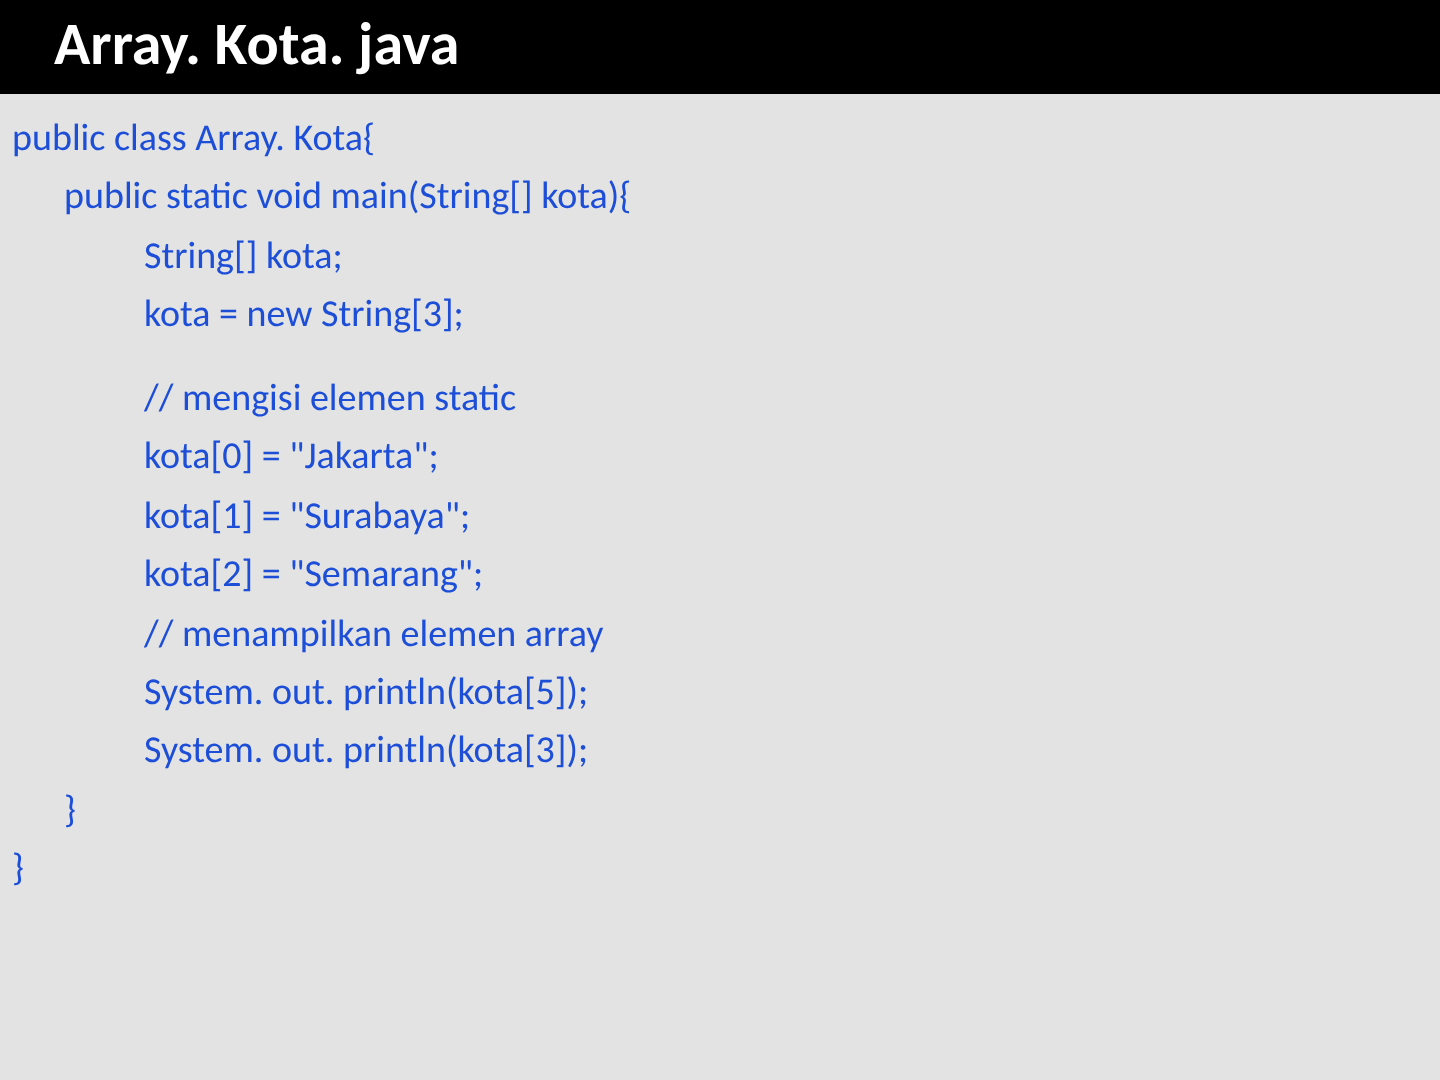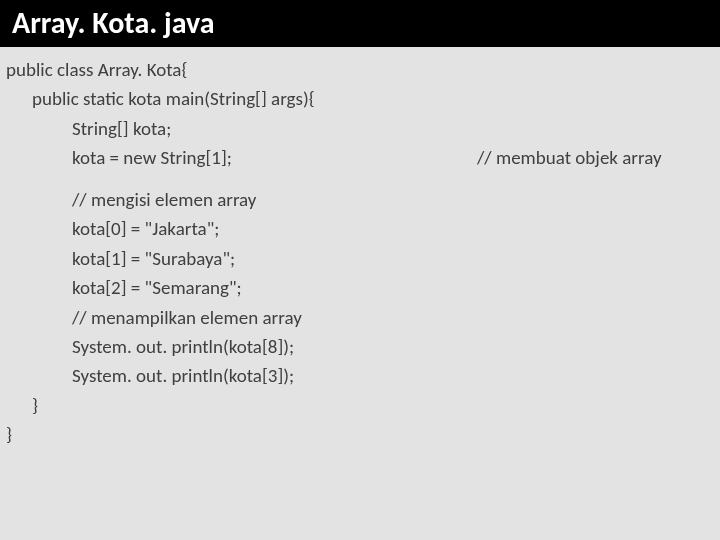--- a/index.html
+++ b/index.html
@@ -6,29 +6,29 @@
   html, body { width: 720px; height: 540px; overflow: hidden; font-family: Calibri, Arial, sans-serif; }
   .slide {
     width: 720px;
     height: 540px;
     background: #e3e3e3;
     position: relative;
   }
   .title-bar {
     background: #000;
     color: #fff;
-    padding: 6px 0 8px 12px;
+    padding: 6px 0 8px 27px;
     font-size: 30px;
     font-weight: 700;
     line-height: 1.1;
   }
   .content {
     padding: 8px 6px 0 6px;
     font-size: 19px;
-    color: #404040;
+    color: #1d4ed8;
     line-height: 1.55;
   }
   .ind-0 { padding-left: 0; }
   .ind-1 { padding-left: 26px; }
   .ind-2 { padding-left: 66px; }
   .row { white-space: pre; }
   .two-col {
     display: flex;
   }
   .two-col .left {
@@ -42,35 +42,34 @@
   .gap { height: 12px; }
 </style>
 </head>
 <body>
 
 <div class="slide">
   <div class="title-bar">Array. Kota. java</div>
 
   <div class="content">
     <div class="row ind-0">public class Array. Kota{</div>
-    <div class="row ind-1">public static kota main(String[] args){</div>
+    <div class="row ind-1">public static void main(String[] kota){</div>
 
     <div class="two-col ind-2">
       <span class="left">String[] kota;</span>
     </div>
     <div class="two-col ind-2">
-      <span class="left">kota = new String[1];</span>
-      <span class="right">// membuat objek array</span>
+      <span class="left">kota = new String[3];</span>
     </div>
 
     <div class="gap"></div>
 
-    <div class="row ind-2">// mengisi elemen array</div>
+    <div class="row ind-2">// mengisi elemen static</div>
     <div class="row ind-2">kota[0] = "Jakarta";</div>
     <div class="row ind-2">kota[1] = "Surabaya";</div>
     <div class="row ind-2">kota[2] = "Semarang";</div>
     <div class="row ind-2">// menampilkan elemen array</div>
-    <div class="row ind-2">System. out. println(kota[8]);</div>
+    <div class="row ind-2">System. out. println(kota[5]);</div>
     <div class="row ind-2">System. out. println(kota[3]);</div>
     <div class="row ind-1">}</div>
     <div class="row ind-0">}</div>
   </div>
 </div>
 
 </body></html>

